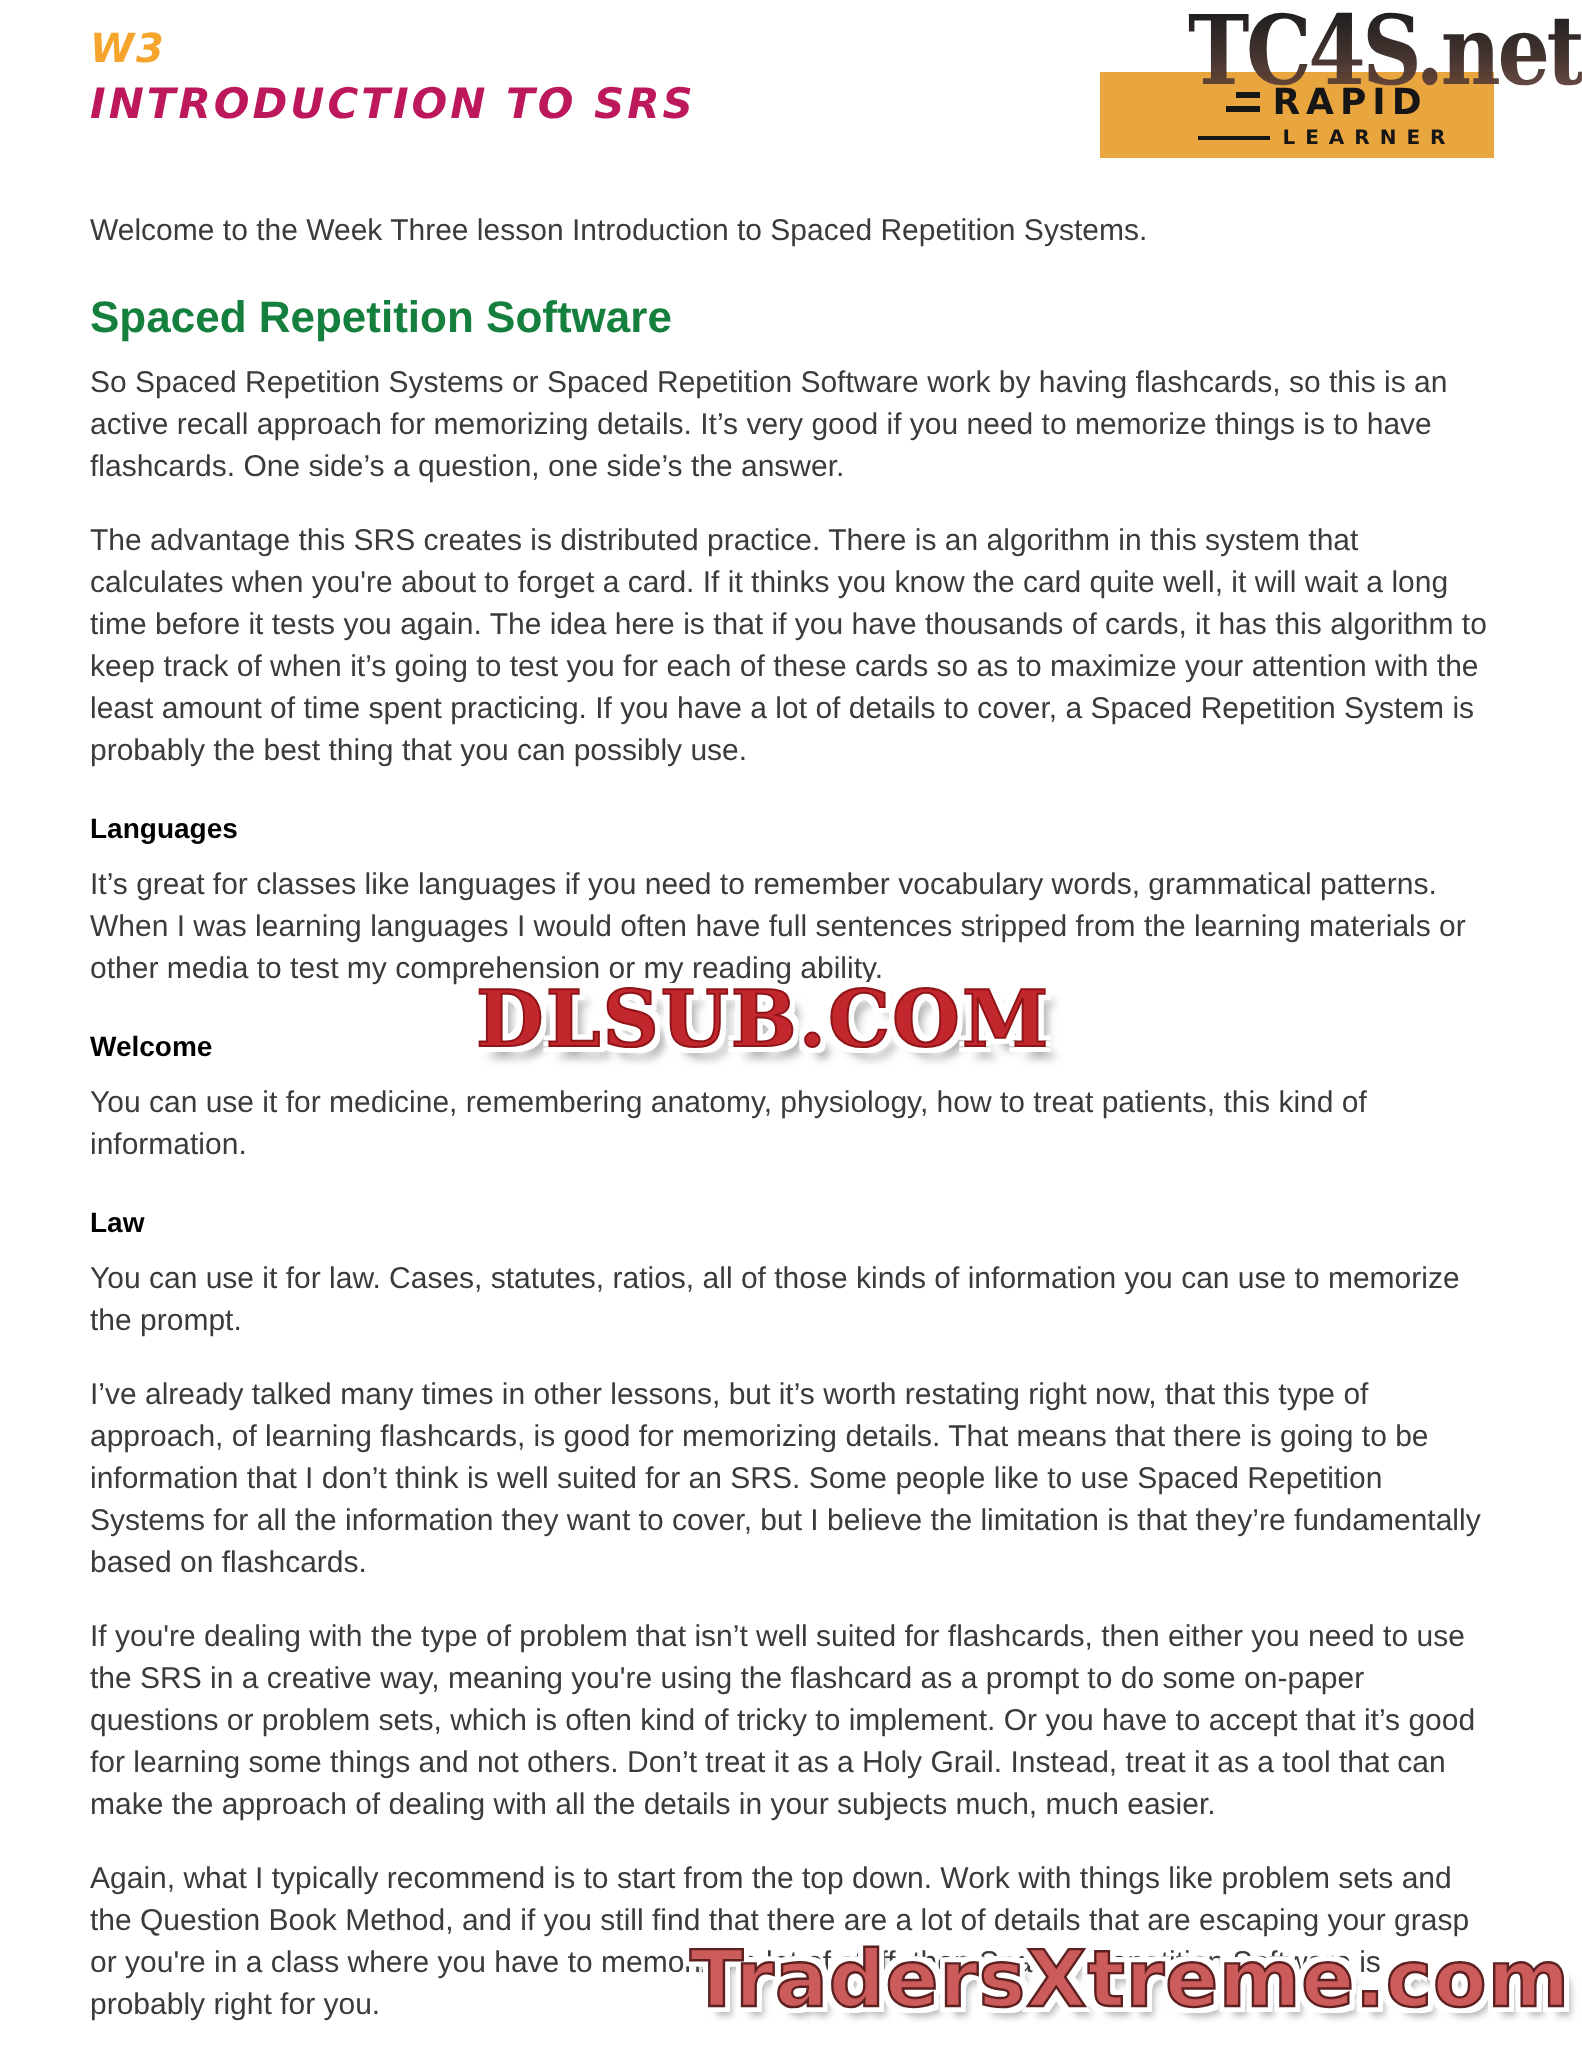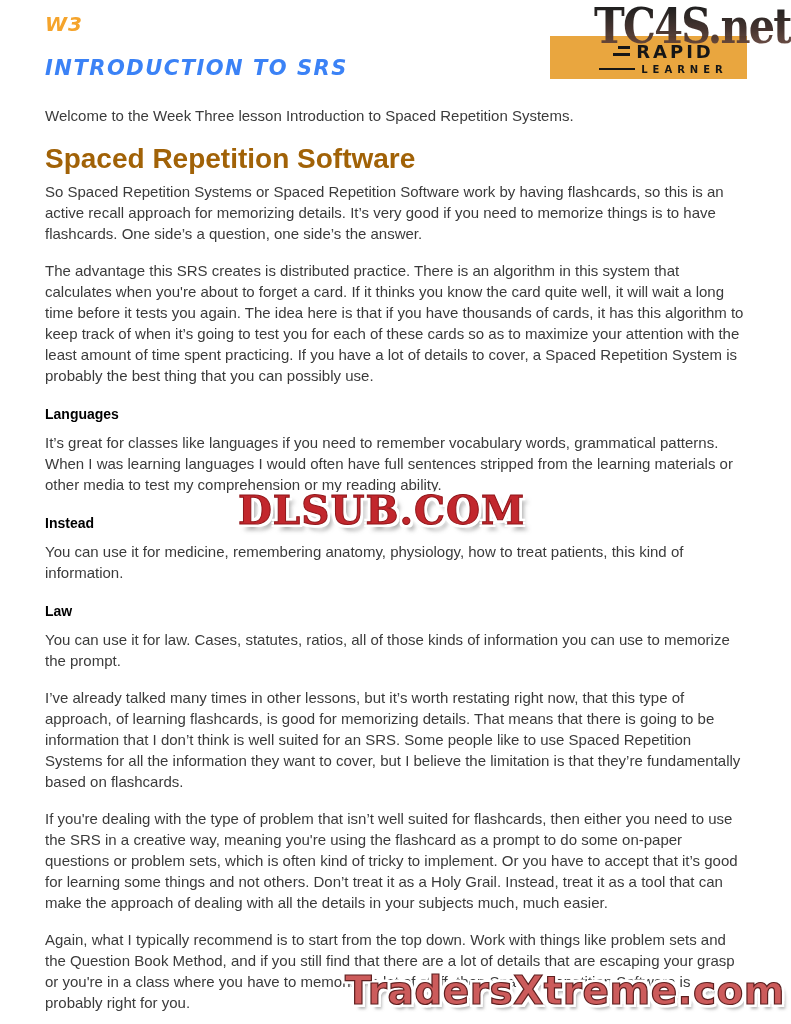--- a/index.html
+++ b/index.html
@@ -18,27 +18,27 @@
     left: 45px; top: 12px;
     font-family: "DejaVu Sans", sans-serif;
     font-weight: 900;
     font-style: italic;
     font-size: 20px;
     letter-spacing: 1px;
     color: #F5A42C;
   }
   .lesson-title {
     position: absolute;
-    left: 45px; top: 56px;
+    left: 45px; top: 40px;
     font-family: "DejaVu Sans", sans-serif;
     font-weight: 900;
     font-style: italic;
     font-size: 21px;
     letter-spacing: 1.5px;
-    color: #3b82f6;
+    color: #be185d;
     text-transform: uppercase;
   }
 
   .logo-box {
     position: absolute;
     left: 550px; top: 36px;
     width: 197px; height: 43px;
     background: #E9A63F;
     display: flex;
     flex-direction: column;
@@ -92,24 +92,24 @@
     left: 45px; top: 105px;
     width: 701px;
     font-size: 15px;
     line-height: 21px;
     color: #3B3B3B;
     z-index: 1;
   }
   .content p { margin: 0 0 16px 0; }
   .content h1 {
     margin: 20px 0 9px 0;
-    font-size: 28px;
+    font-size: 22px;
     line-height: 26px;
     font-weight: 700;
-    color: #a16207;
+    color: #15803d;
   }
   .content h2 {
     margin: 18px 0 7px 0;
     font-size: 14px;
     line-height: 21px;
     font-weight: 700;
     color: #000000;
   }
 
   
@@ -176,21 +176,21 @@
   <div class="content">
     <p>Welcome to the Week Three lesson Introduction to Spaced Repetition Systems.</p>
 
     <h1>Spaced Repetition Software</h1>
     <p>So Spaced Repetition Systems or Spaced Repetition Software work by having flashcards, so this is an active recall approach for memorizing details. It’s very good if you need to memorize things is to have flashcards. One side’s a question, one side’s the answer.</p>
     <p>The advantage this SRS creates is distributed practice. There is an algorithm in this system that calculates when you're about to forget a card. If it thinks you know the card quite well, it will wait a long time before it tests you again. The idea here is that if you have thousands of cards, it has this algorithm to keep track of when it’s going to test you for each of these cards so as to maximize your attention with the least amount of time spent practicing. If you have a lot of details to cover, a Spaced Repetition System is probably the best thing that you can possibly use.</p>
 
     <h2>Languages</h2>
     <p>It’s great for classes like languages if you need to remember vocabulary words, grammatical patterns. When I was learning languages I would often have full sentences stripped from the learning materials or other media to test my comprehension or my reading ability.</p>
 
-    <h2>Instead</h2>
+    <h2>Welcome</h2>
     <p>You can use it for medicine, remembering anatomy, physiology, how to treat patients, this kind of information.</p>
 
     <h2>Law</h2>
     <p>You can use it for law. Cases, statutes, ratios, all of those kinds of information you can use to memorize the prompt.</p>
     <p>I’ve already talked many times in other lessons, but it’s worth restating right now, that this type of approach, of learning flashcards, is good for memorizing details. That means that there is going to be information that I don’t think is well suited for an SRS. Some people like to use Spaced Repetition Systems for all the information they want to cover, but I believe the limitation is that they’re fundamentally based on flashcards.</p>
     <p>If you're dealing with the type of problem that isn’t well suited for flashcards, then either you need to use the SRS in a creative way, meaning you're using the flashcard as a prompt to do some on-paper questions or problem sets, which is often kind of tricky to implement. Or you have to accept that it’s good for learning some things and not others. Don’t treat it as a Holy Grail. Instead, treat it as a tool that can make the approach of dealing with all the details in your subjects much, much easier.</p>
     <p>Again, what I typically recommend is to start from the top down. Work with things like problem sets and the Question Book Method, and if you still find that there are a lot of details that are escaping your grasp or you're in a class where you have to memorize a lot of stuff, then Spaced Repetition Software is probably right for you.</p>
   </div>
 
   <div class="dlsub-watermark">DLSUB.COM</div>

